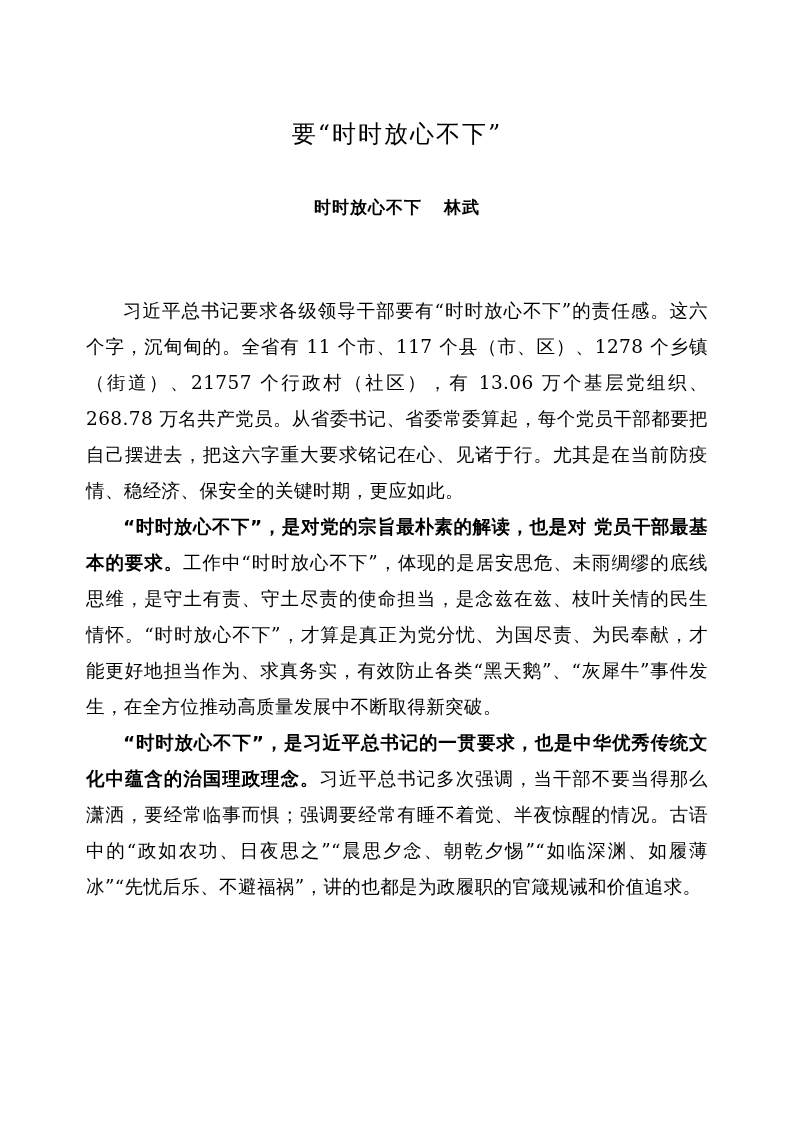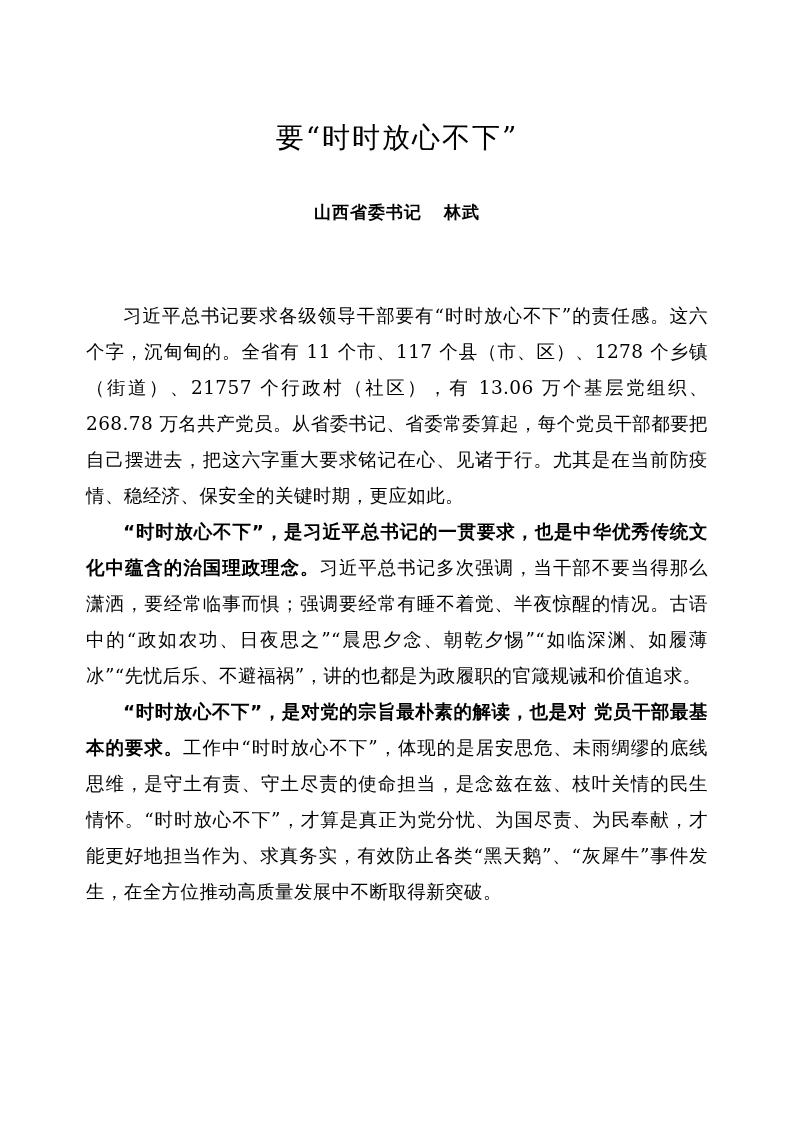--- a/index.html
+++ b/index.html
@@ -16,21 +16,21 @@
   }
   .page {
     width: 794px;
     height: 1122px;
     box-sizing: border-box;
     padding: 118px 86px 60px 86px;
     position: relative;
   }
   .doc-title {
     text-align: center;
-    font-size: 28px;
+    font-size: 24px;
     font-weight: normal;
     letter-spacing: 2px;
     margin: 0 0 0 0;
     line-height: 1.4;
     font-family: "DejaVu Serif", "Liberation Serif", serif;
   }
   .byline {
     text-align: center;
     font-size: 17px;
     font-weight: bold;
@@ -63,25 +63,25 @@
   }
 </style>
 </head>
 <body>
 
 <div class="page">
 
   <h1 class="doc-title">要“时时放心不下”</h1>
 
   <div class="byline">
-    <span>山西省委书记</span><span class="gap"></span><span>林武</span>
+    <span>时时放心不下</span><span class="gap"></span><span>林武</span>
   </div>
 
   <div class="body-text">
 
     <p class="para"><span class="lead"></span><span>习近平总书记要求各级领导干部要有“时时放心不下”的责任感。这六个字，沉甸甸的。全省有 11 个市、117 个县（市、区）、1278 个乡镇（街道）、21757 个行政村（社区），有 13.06 万个基层党组织、268.78 万名共产党员。从省委书记、省委常委算起，每个党员干部都要把自己摆进去，把这六字重大要求铭记在心、见诸于行。尤其是在当前防疫情、稳经济、保安全的关键时期，更应如此。</span></p>
 
+    <p class="para"><span class="lead">“时时放心不下”，是对党的宗旨最朴素的解读，也是对 党员干部最基本的要求。</span><span>工作中“时时放心不下”，体现的是居安思危、未雨绸缪的底线思维，是守土有责、守土尽责的使命担当，是念兹在兹、枝叶关情的民生情怀。“时时放心不下”，才算是真正为党分忧、为国尽责、为民奉献，才能更好地担当作为、求真务实，有效防止各类“黑天鹅”、“灰犀牛”事件发生，在全方位推动高质量发展中不断取得新突破。</span></p>
+
     <p class="para"><span class="lead">“时时放心不下”，是习近平总书记的一贯要求，也是中华优秀传统文化中蕴含的治国理政理念。</span><span>习近平总书记多次强调，当干部不要当得那么潇洒，要经常临事而惧；强调要经常有睡不着觉、半夜惊醒的情况。古语中的“政如农功、日夜思之”“晨思夕念、朝乾夕惕”“如临深渊、如履薄冰”“先忧后乐、不避福祸”，讲的也都是为政履职的官箴规诫和价值追求。</span></p>
-
-    <p class="para"><span class="lead">“时时放心不下”，是对党的宗旨最朴素的解读，也是对 党员干部最基本的要求。</span><span>工作中“时时放心不下”，体现的是居安思危、未雨绸缪的底线思维，是守土有责、守土尽责的使命担当，是念兹在兹、枝叶关情的民生情怀。“时时放心不下”，才算是真正为党分忧、为国尽责、为民奉献，才能更好地担当作为、求真务实，有效防止各类“黑天鹅”、“灰犀牛”事件发生，在全方位推动高质量发展中不断取得新突破。</span></p>
 
   </div>
 </div>
 
 </body></html>

